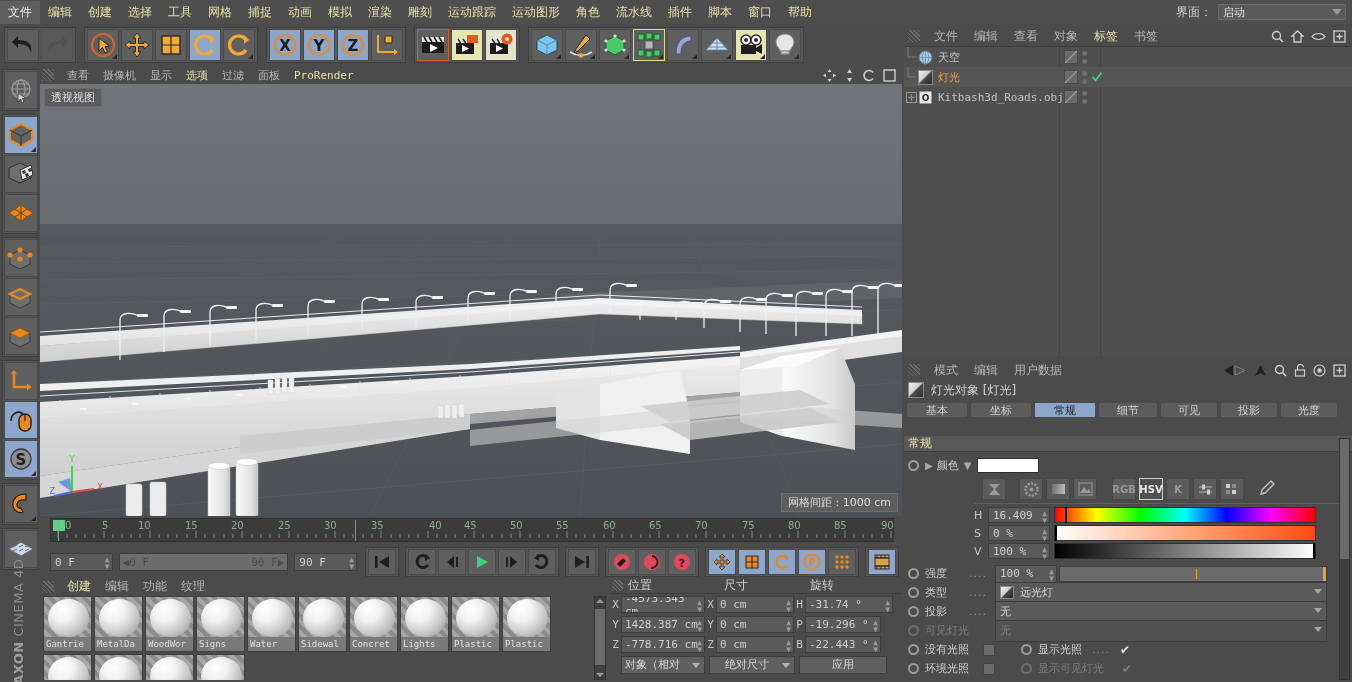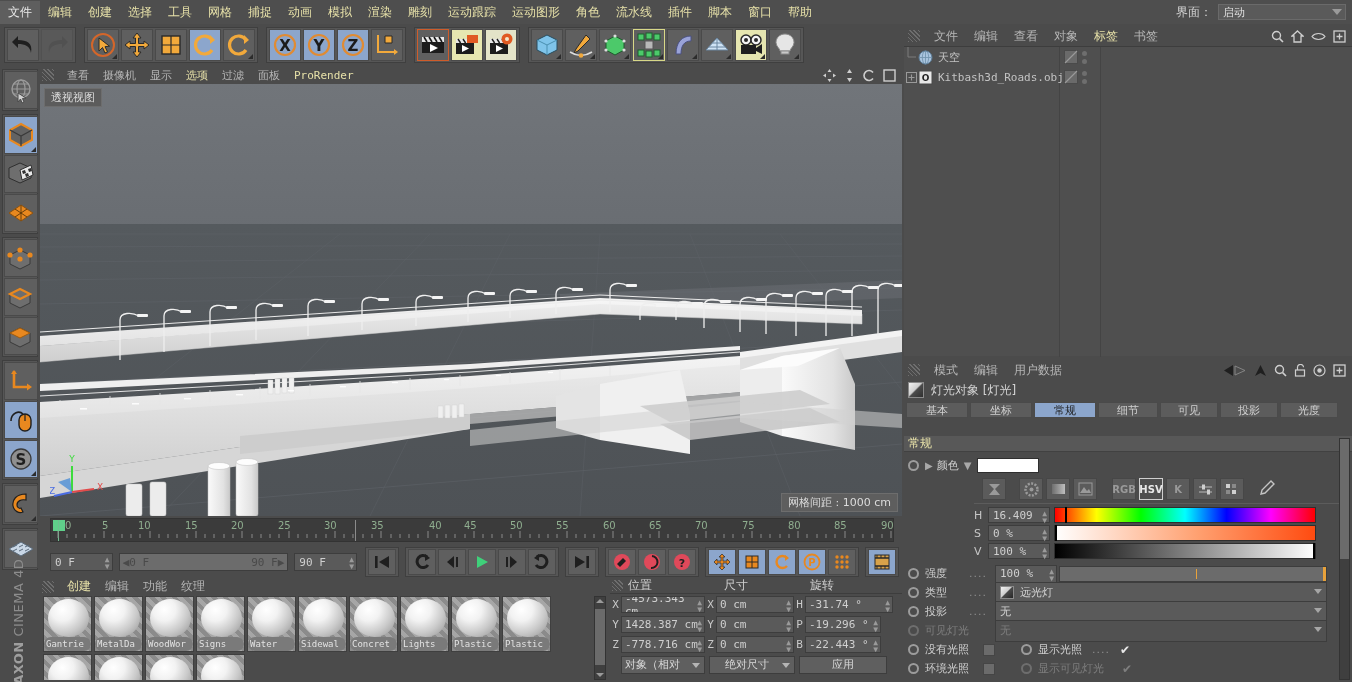--- a/index.html
+++ b/index.html
@@ -99,21 +99,21 @@
   .mm-item.act { color:#e6e0a8; }
   #matgrid { position:absolute; left:2px; top:18px; width:556px; height:84px; overflow:hidden;
     background:#4b4b4b; display:flex; flex-wrap:wrap; align-content:flex-start; }
   .mat { width:49px; height:56px; margin:0 1px 2px 1px; position:relative;
     background:repeating-linear-gradient(45deg,#8b8b8b 0 4px,#a6a6a6 4px 8px);
     border:1px solid #3f3f3f; }
   .mat .ball { position:absolute; left:4px; top:2px; width:41px; height:38px; border-radius:50%;
     background:radial-gradient(circle at 35% 28%, #ffffff 0%, #f2f2f2 30%, #c9c9c9 62%, #8f8f8f 100%); }
   .mat .nm { position:absolute; left:0; bottom:0; width:100%; height:14px; background:#7a7a7a;
     color:#e2e2e2; font-size:9px; line-height:14px; padding-left:2px; overflow:hidden;
-    white-space:nowrap; font-family:"DejaVu Sans Mono","Liberation Mono",monospace;border-radius:7px; }
+    white-space:nowrap; font-family:"DejaVu Sans Mono","Liberation Mono",monospace; }
   #matscroll { position:absolute; right:4px; top:18px; width:12px; height:84px; background:#3f3f3f;
     border:1px solid #333; }
   #matscroll .thumb { position:absolute; left:0; top:12px; width:10px; height:56px; background:#6b6b6b; }
   .sarrow { position:absolute; left:1px; width:0; height:0; border-left:4px solid transparent;
     border-right:4px solid transparent; }
 
   
   #coords { position:absolute; left:610px; top:578px; width:292px; height:104px; background:#4b4b4b; }
   #coord-hdr { height:16px; display:flex; align-items:center; padding-left:2px; border-bottom:1px solid #3d3d3d; }
   #coord-hdr .hatch { width:11px; height:11px; margin-right:5px;
@@ -1186,20 +1186,42 @@
               <rect x="0.5" y="0.5" width="13" height="13" fill="#6a6a6a" stroke="#4a4a4a"></rect>
               <path d="M1 13 L13 1" stroke="#9a9a9a" stroke-width="1.1"></path>
             </svg>
           <div style="display:flex;flex-direction:column;gap:3px">
             <div style="width:5px;height:5px;border-radius:50%;background:#6e6e6e"></div>
             <div style="width:5px;height:5px;border-radius:50%;background:#6e6e6e"></div>
           </div>
         </div>
       </div>
 
+      <div class="orow alt">
+        <div class="tree">
+          <svg width="14" height="20" viewBox="0 0 14 20">
+              <path d="M4 0 L4 10 L12 10" stroke="#7d7d7d" stroke-width="1" fill="none"></path>
+            </svg>
+        </div>
+        <div class="oicon" style="background:linear-gradient(135deg,#f4f4f4 0%,#cfcfcf 44%,#4a4a4a 52%,#262626 100%);border:1px solid #8a8a8a"></div>
+        <span class="olabel sel">灯光</span>
+        <div style="position:absolute;left:160px;display:flex;align-items:center;gap:4px">
+          <svg width="14" height="14" viewBox="0 0 14 14">
+              <rect x="0.5" y="0.5" width="13" height="13" fill="#6a6a6a" stroke="#4a4a4a"></rect>
+              <path d="M1 13 L13 1" stroke="#9a9a9a" stroke-width="1.1"></path>
+            </svg>
+          <div style="display:flex;flex-direction:column;gap:3px">
+            <div style="width:5px;height:5px;border-radius:50%;background:#6e6e6e"></div>
+            <div style="width:5px;height:5px;border-radius:50%;background:#6e6e6e"></div>
+          </div>
+          <svg width="12" height="12" viewBox="0 0 12 12">
+              <path d="M1.5 6 L4.5 9.5 L10.5 1.5" fill="none" stroke="#3ddb7f" stroke-width="1.6"></path>
+            </svg>
+        </div>
+      </div>
 
       <div class="orow">
         <div class="tree" style="display:flex;align-items:center;justify-content:center">
           <svg width="11" height="11" viewBox="0 0 11 11">
               <rect x="0.5" y="0.5" width="10" height="10" fill="none" stroke="#9a9a9a"></rect>
               <path d="M5.5 2.5 L5.5 8.5 M2.5 5.5 L8.5 5.5" stroke="#9a9a9a" stroke-width="1.1"></path>
             </svg>
         </div>
         <svg class="oicon" viewBox="0 0 15 15">
           <rect x="1" y="1" width="13" height="13" fill="#e8e8e8" stroke="#4a4a4a"></rect>

